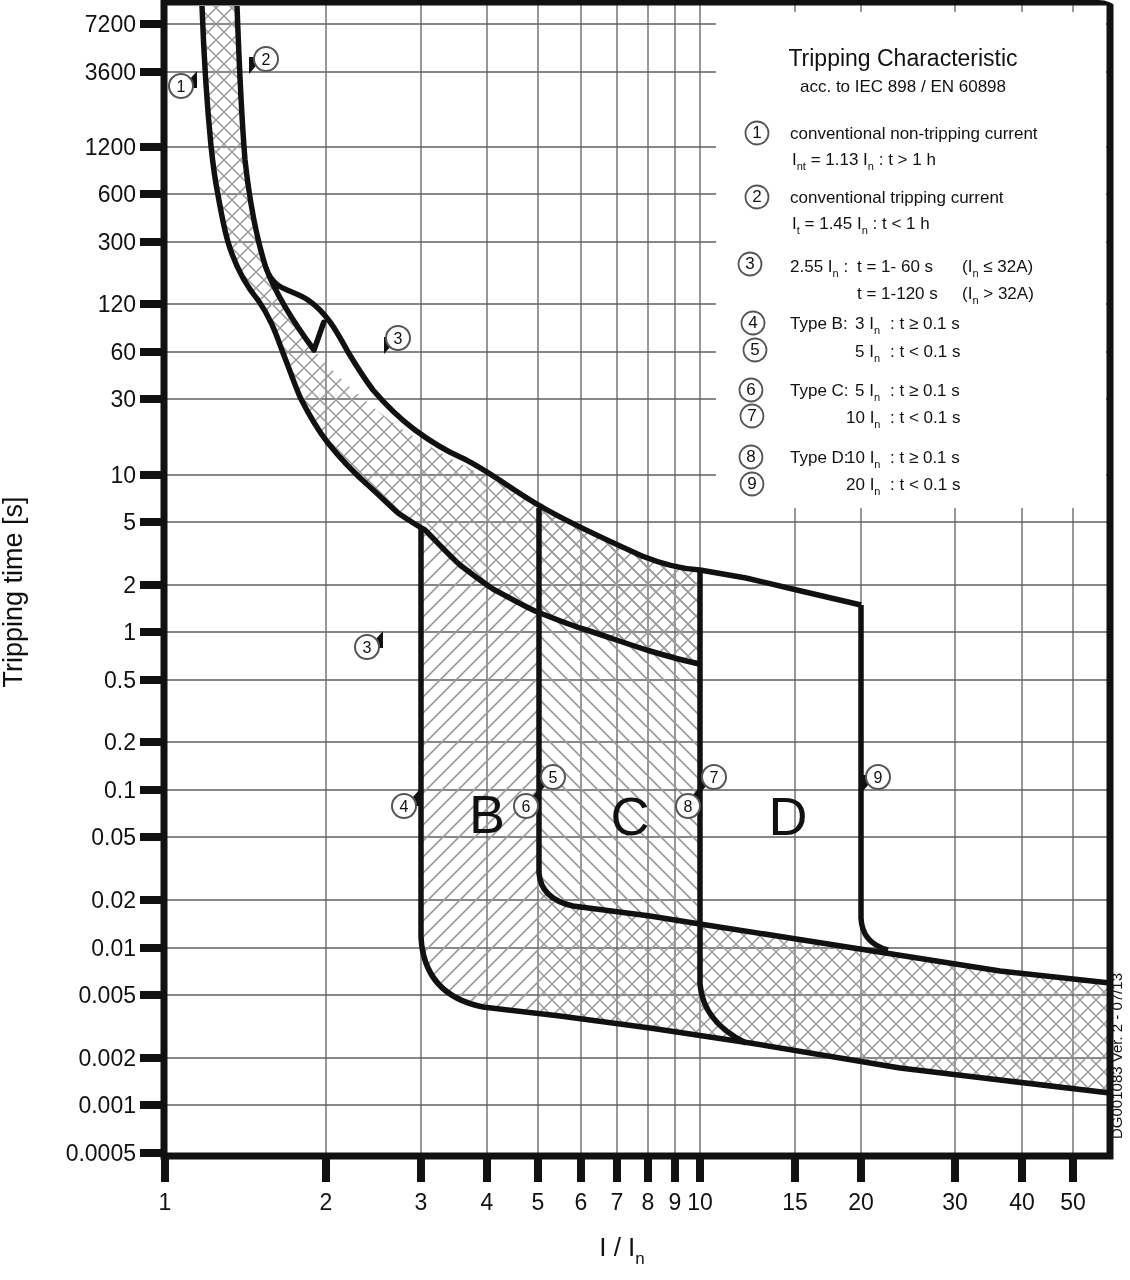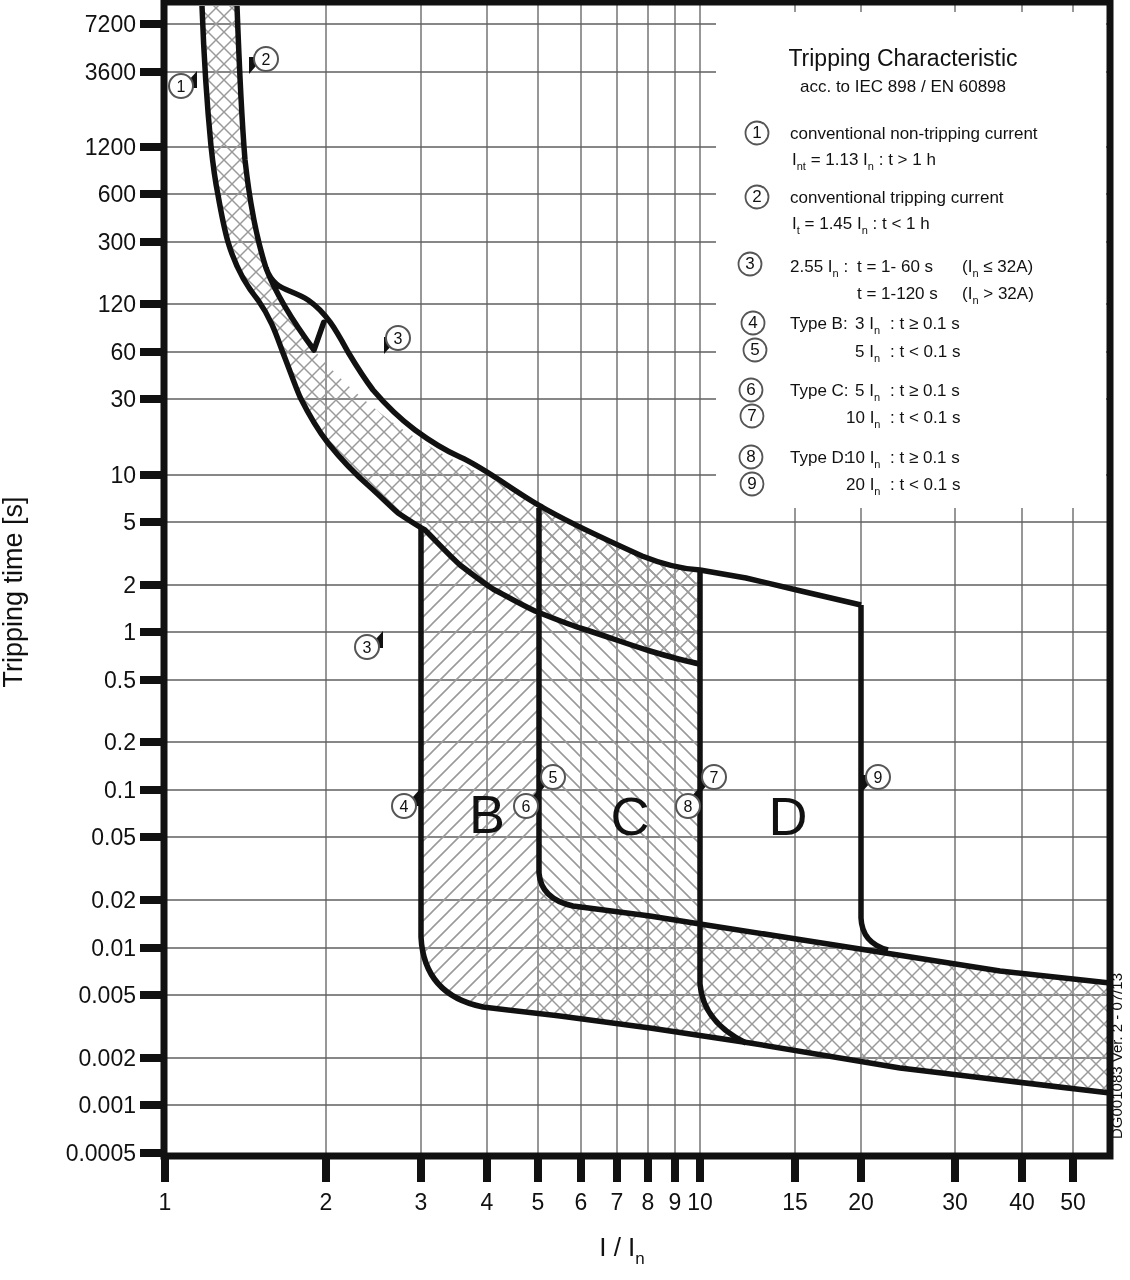--- a/index.html
+++ b/index.html
@@ -1,16 +1,16 @@
 <!DOCTYPE html>
 <html><head>
 <meta charset="utf-8">
 <style>
   html,body{margin:0;padding:0;background:#ffffff;}
-  #stage{width:1130px;height:1280px;position:relative;background:#ffffff;overflow:hidden;}
+  #stage{width:1130px;height:1280px;position:relative;background:#ffffff;overflow:hidden;border-radius:32px;}
   svg{display:block;}
   text{font-family:"Liberation Sans","DejaVu Sans",sans-serif;fill:#111;}
   .tick-label{font-size:23px;}
   .legend-line{font-size:17px;}
   .sub{font-size:11px;}
   .marker-num{font-size:16px;}
   .region-letter{font-size:54px;}
 </style>
 </head>
 <body>

